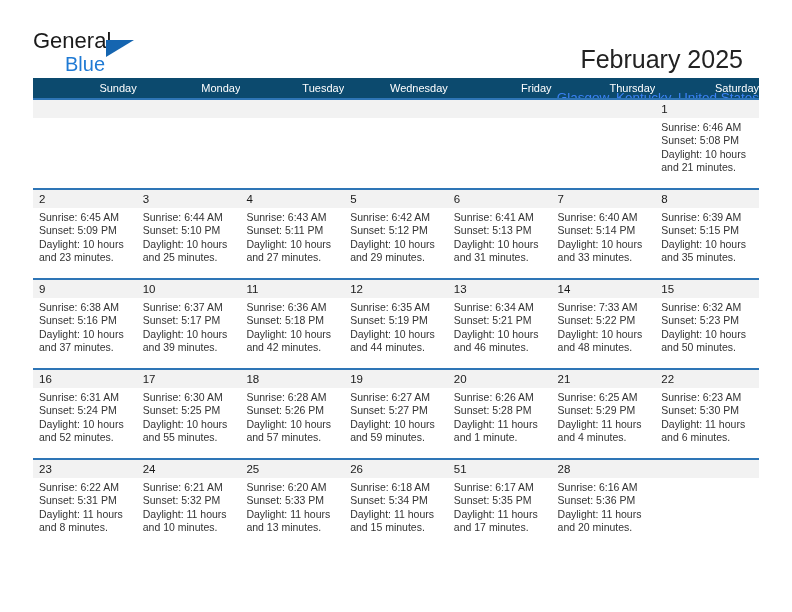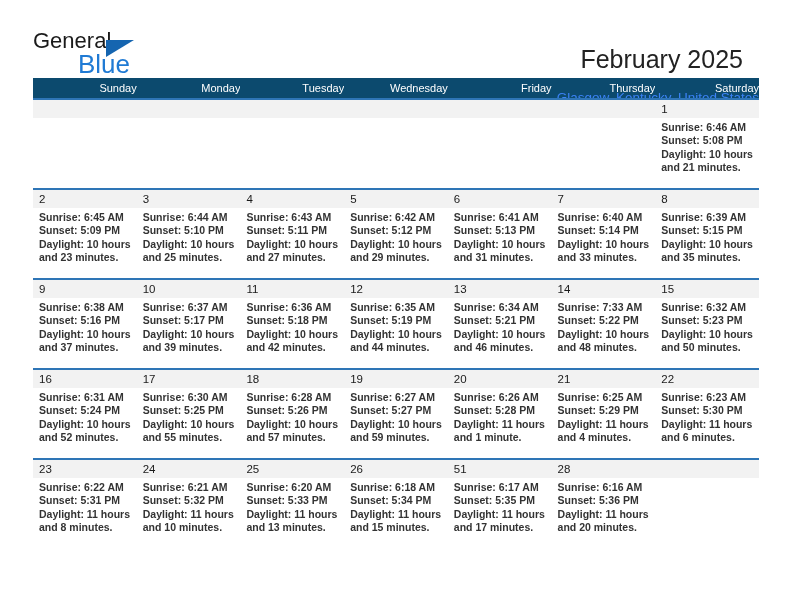--- a/index.html
+++ b/index.html
@@ -35,24 +35,24 @@
   }
   .logo-general {
     font-size: 22px;
     color: #1a1a1a;
     letter-spacing: 0px;
     line-height: 22px;
     font-family: "Liberation Sans", sans-serif;
     text-align: center;
   }
   .logo-blue {
-    font-size: 26px;
+    font-size: 20px;
     color: #1f7ad4;
     line-height: 22px;
-    margin-left: 45px;
+    margin-left: 32px;
     display: block;
     margin-top: 1px;
   }
   .logo-tri {
     position: absolute;
     left: 73px;
     top: 12px;
     width: 0;
     height: 0;
     border-left: 28px solid #1565b0;
@@ -118,21 +118,20 @@
     display: grid;
     grid-template-columns: repeat(7, 1fr);
     background: #ffffff;
     height: 70px;
   }
   .daybody {
     padding: 3px 6px 0 6px;
     font-size: 10.5px;
     line-height: 13.4px;
     color: #333333;
-    font-weight: bold;
   }
   .daybody div { white-space: nowrap; }
   .daybody .dl { white-space: normal; }
 </style>
 </head>
 <body>
 
 <div class="page">
 
   <div class="top-bar">

